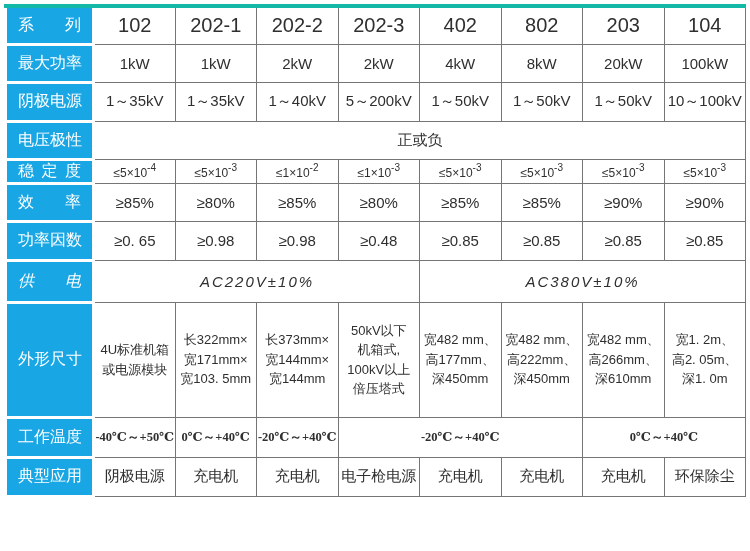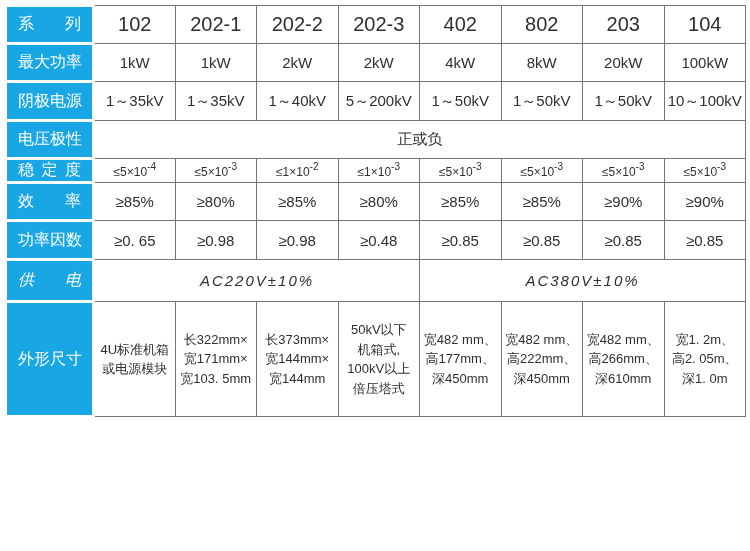--- a/index.html
+++ b/index.html
@@ -8,21 +8,21 @@
   body {
     width: 750px; height: 551px;
     font-family: "Liberation Sans", "DejaVu Sans", sans-serif;
     color: #2f2f2f;
   }
   .page { padding: 4px 4px; }
   table.spec {
     border-collapse: collapse;
     table-layout: fixed;
     width: 742px;
-    border-top: 1px solid #14b8a6;
+    border-top: 4px solid #14b8a6;
   }
   col.c-label { width: 88px; }
   td {
     border: 1px solid var(--grid);
     text-align: center;
     vertical-align: middle;
     font-size: 15px;
     padding: 0 1px;
     color: #2f2f2f;
   }
@@ -190,16 +190,35 @@
 深450mm</td>
       <td>宽482 mm、
 高266mm、
 深610mm</td>
       <td>宽1. 2m、
 高2. 05m、
 深1. 0m</td>
     </tr>
 
 
-
+    <tr class="r-temp">
+      <th class="lbl">工作温度</th>
+      <td>-40℃～+50℃</td>
+      <td>0℃～+40℃</td>
+      <td>-20℃～+40℃</td>
+      <td colspan="3">-20℃～+40℃</td>
+      <td colspan="2">0℃～+40℃</td>
+    </tr>
+
+    <tr class="r-apps">
+      <th class="lbl">典型应用</th>
+      <td>阴极电源</td>
+      <td>充电机</td>
+      <td>充电机</td>
+      <td>电子枪电源</td>
+      <td>充电机</td>
+      <td>充电机</td>
+      <td>充电机</td>
+      <td>环保除尘</td>
+    </tr>
   </tbody>
     </table>
 </div>
 
 </body></html>

